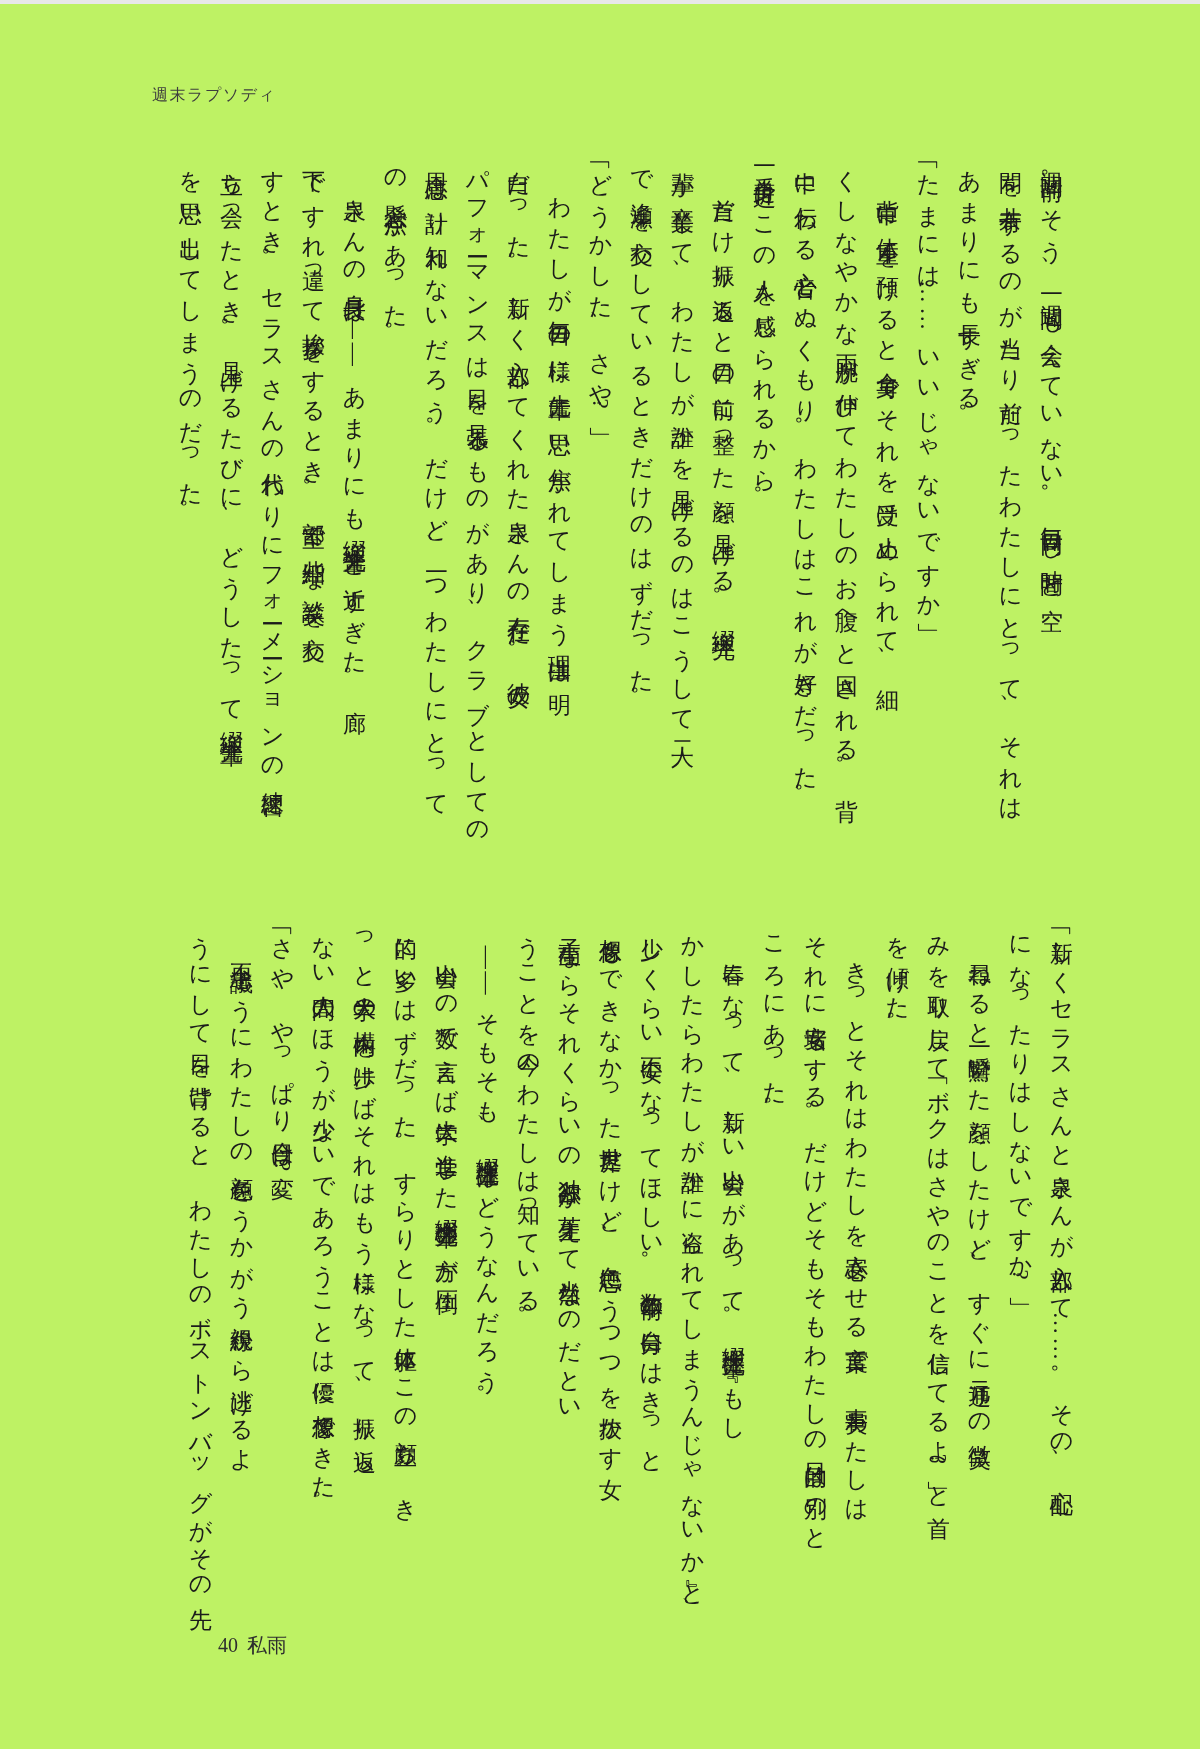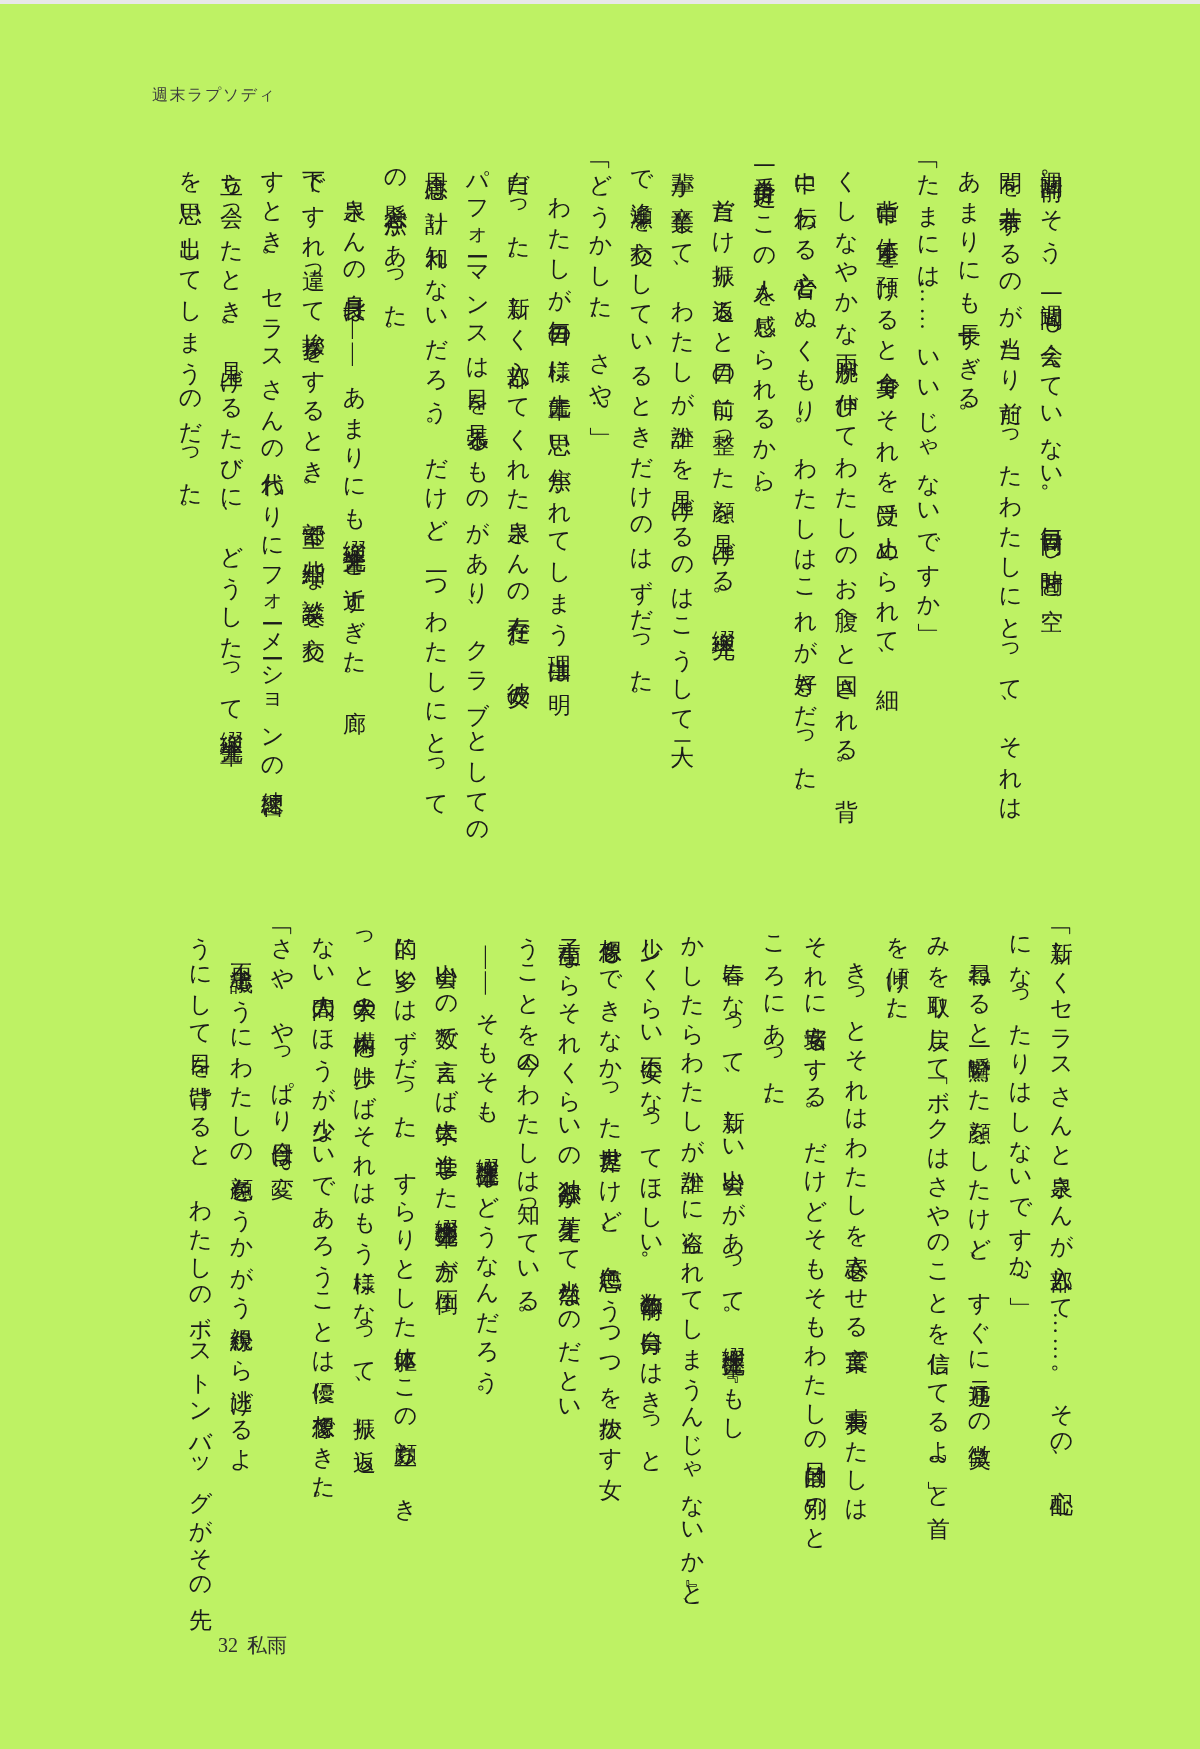--- a/index.html
+++ b/index.html
@@ -100,16 +100,16 @@
       <p class="vcol">　出会いの数で言えば大学に進学した綴理先輩の方が圧倒</p>
       <p class="vcol">的に多いはずだった。すらりとした体躯にこの顔立ち。き</p>
       <p class="vcol">っと大学の構内を歩けばそれはもう様になって、振り返ら</p>
       <p class="vcol">ない人間のほうが少ないであろうことは優に想像できた。</p>
       <p class="vcol">「さや、やっぱり今日は変?」</p>
       <p class="vcol">　不思議そうにわたしの顔色をうかがう視線から逃げるよ</p>
       <p class="vcol">うにして目を背けると、わたしのボストンバッグがその先</p>
     </div>
 
   <div class="page-footer">
-    <span class="num">32</span><span>私雨</span>
+    <span class="num">40</span><span>私雨</span>
   </div>
 
 </div>
 
 </body></html>

